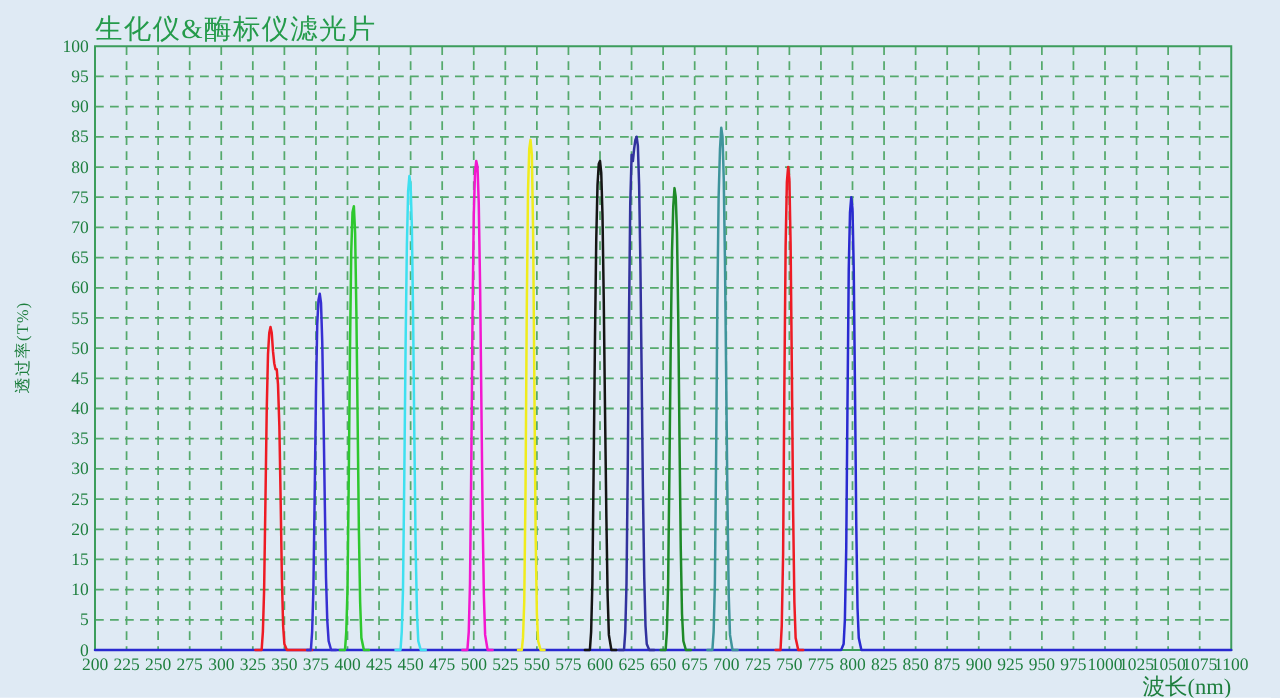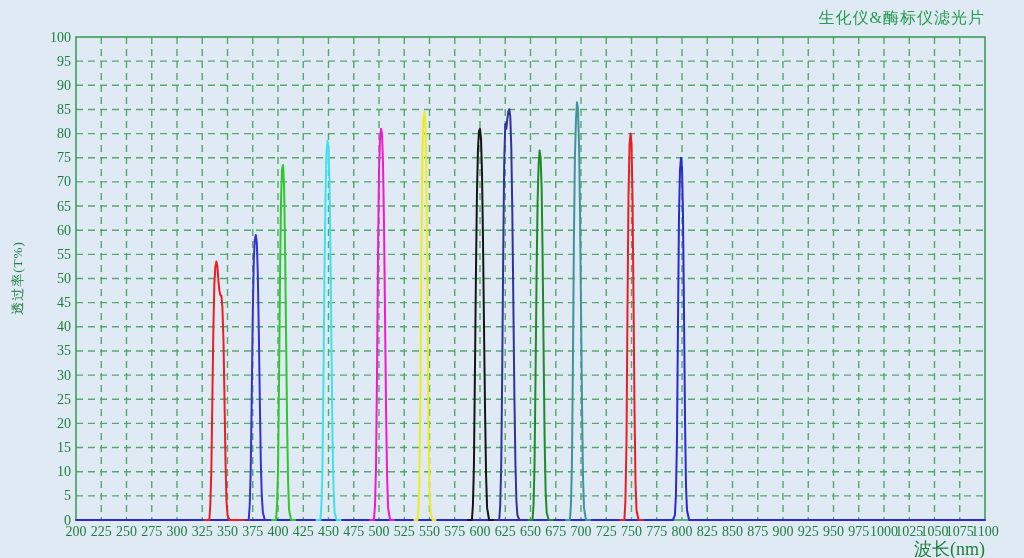--- a/index.html
+++ b/index.html
@@ -5,22 +5,22 @@
   html,body{margin:0;padding:0;}
   .page{
     position:relative;
     width:1024px;height:558px;
     background:#dfeaf4;
     font-family:"Liberation Serif","DejaVu Serif",serif;
     overflow:hidden;
   }
   .chart-title{
     position:absolute;left:76px;top:8px;width:909px;
-    text-align:right;
-    font-size:16px;letter-spacing:1px;
+    text-align:left;
+    font-size:22px;letter-spacing:1px;
     color:#259b4b;
   }
   #plot{position:absolute;left:0;top:0;}
   .ylabel{
     position:absolute;left:18px;top:278px;width:0;height:0;
     color:#1e7f3e;font-size:13px;letter-spacing:1px;white-space:nowrap;
   }
   .ylabel span{
     display:inline-block;
     transform:rotate(-90deg) translate(-50%,-50%);

